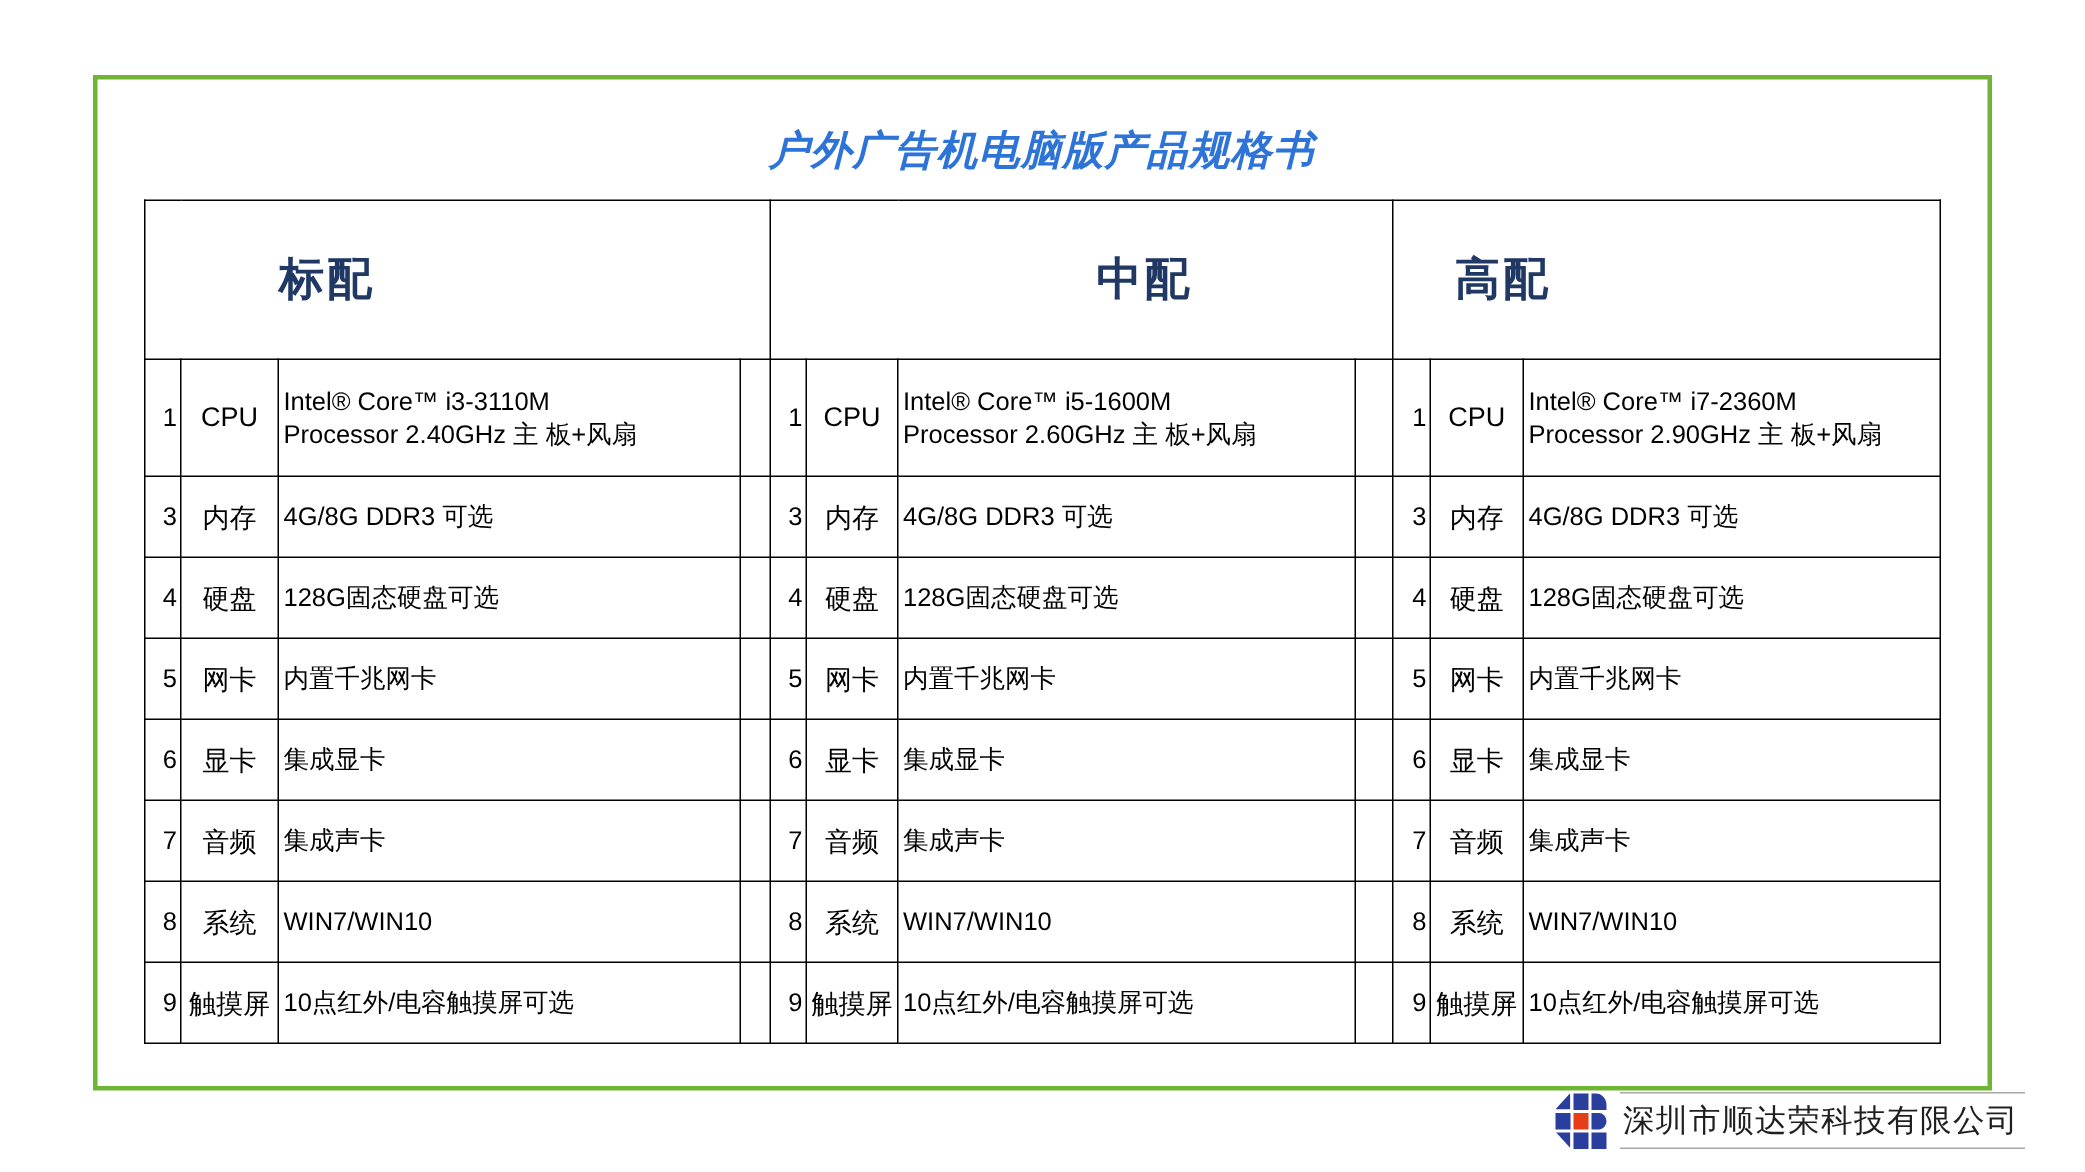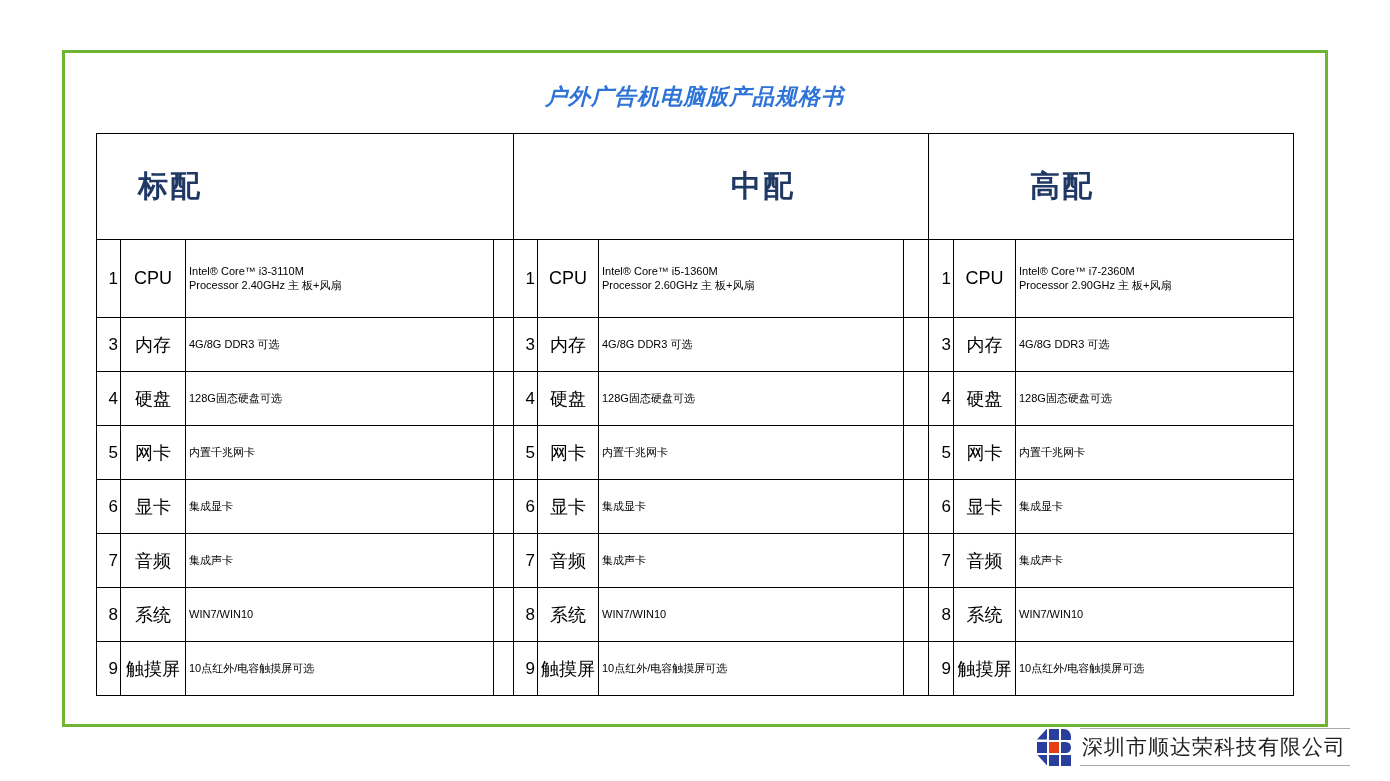--- a/index.html
+++ b/index.html
@@ -7,43 +7,43 @@
     width:1390px;height:781px;position:relative;background:#ffffff;
     font-family:"Liberation Sans","DejaVu Sans",sans-serif;
     overflow:hidden;
   }
   .frame{
     position:absolute;left:62px;top:50px;width:1260px;height:671px;
     border:3px solid var(--frame-green,#6fb435);
   }
   .page-title{
     position:absolute;left:96px;top:82px;width:1197px;
-    text-align:center;font-size:22px;font-weight:bold;font-style:italic;
+    text-align:center;font-size:27px;font-weight:bold;font-style:italic;
     color:var(--title-blue,#2e74d8);letter-spacing:1px;
   }
   table.spec{
     position:absolute;left:96px;top:133px;width:1197px;
     border-collapse:collapse;table-layout:fixed;
   }
   table.spec th,table.spec td{
     border:1px solid #000;overflow:hidden;
   }
   th.sec-header{
     height:103px;color:var(--header-navy,#1f3864);
     font-size:30px;font-weight:bold;text-align:left;vertical-align:middle;
     letter-spacing:2px;
   }
-  th.sec-header.s0{padding-left:41px;}
+  th.sec-header.s0{padding-left:89px;}
   th.sec-header.s1{padding-left:85px;text-align:center;}
-  th.sec-header.s2{padding-left:101px;}
+  th.sec-header.s2{padding-left:41px;}
   tbody tr{height:54px;}
   tbody tr.row-cpu{height:78px;}
   td.cell-num{font-size:17px;text-align:right;padding:0 2px 0 0;color:#000;}
   td.cell-label{font-size:18px;text-align:center;padding:0;color:#000;}
-  td.cell-value{font-size:11px;text-align:left;padding:0 2px 0 3px;color:#000;white-space:pre-line;line-height:1.25;}
+  td.cell-value{font-size:17px;text-align:left;padding:0 2px 0 3px;color:#000;white-space:pre-line;line-height:1.25;}
   td.cell-gap{padding:0;}
   .footer{
     position:absolute;left:1037px;top:728px;
     display:flex;align-items:center;gap:9px;justify-content:center;
   }
   .logo{
     display:grid;grid-template-columns:repeat(3,10px);grid-template-rows:repeat(3,11px);
     gap:2px;width:34px;height:37px;
   }
   .logo .c{background:var(--logo-blue,#2a3f9d);}
@@ -89,21 +89,21 @@
   </thead>
   <tbody id="spec-body">
       <tr class="row-cpu">
         <td class="cell-num">1</td>
         <td class="cell-label">CPU</td>
         <td class="cell-value">Intel® Core™ i3-3110M
 Processor 2.40GHz 主 板+风扇</td>
         <td class="cell-gap"></td>
         <td class="cell-num">1</td>
         <td class="cell-label">CPU</td>
-        <td class="cell-value">Intel® Core™ i5-1360M
+        <td class="cell-value">Intel® Core™ i5-1600M
 Processor 2.60GHz 主 板+风扇</td>
         <td class="cell-gap"></td>
         <td class="cell-num">1</td>
         <td class="cell-label">CPU</td>
         <td class="cell-value">Intel® Core™ i7-2360M
 Processor 2.90GHz 主 板+风扇</td>
       </tr>
       <tr>
         <td class="cell-num">3</td>
         <td class="cell-label">内存</td>

